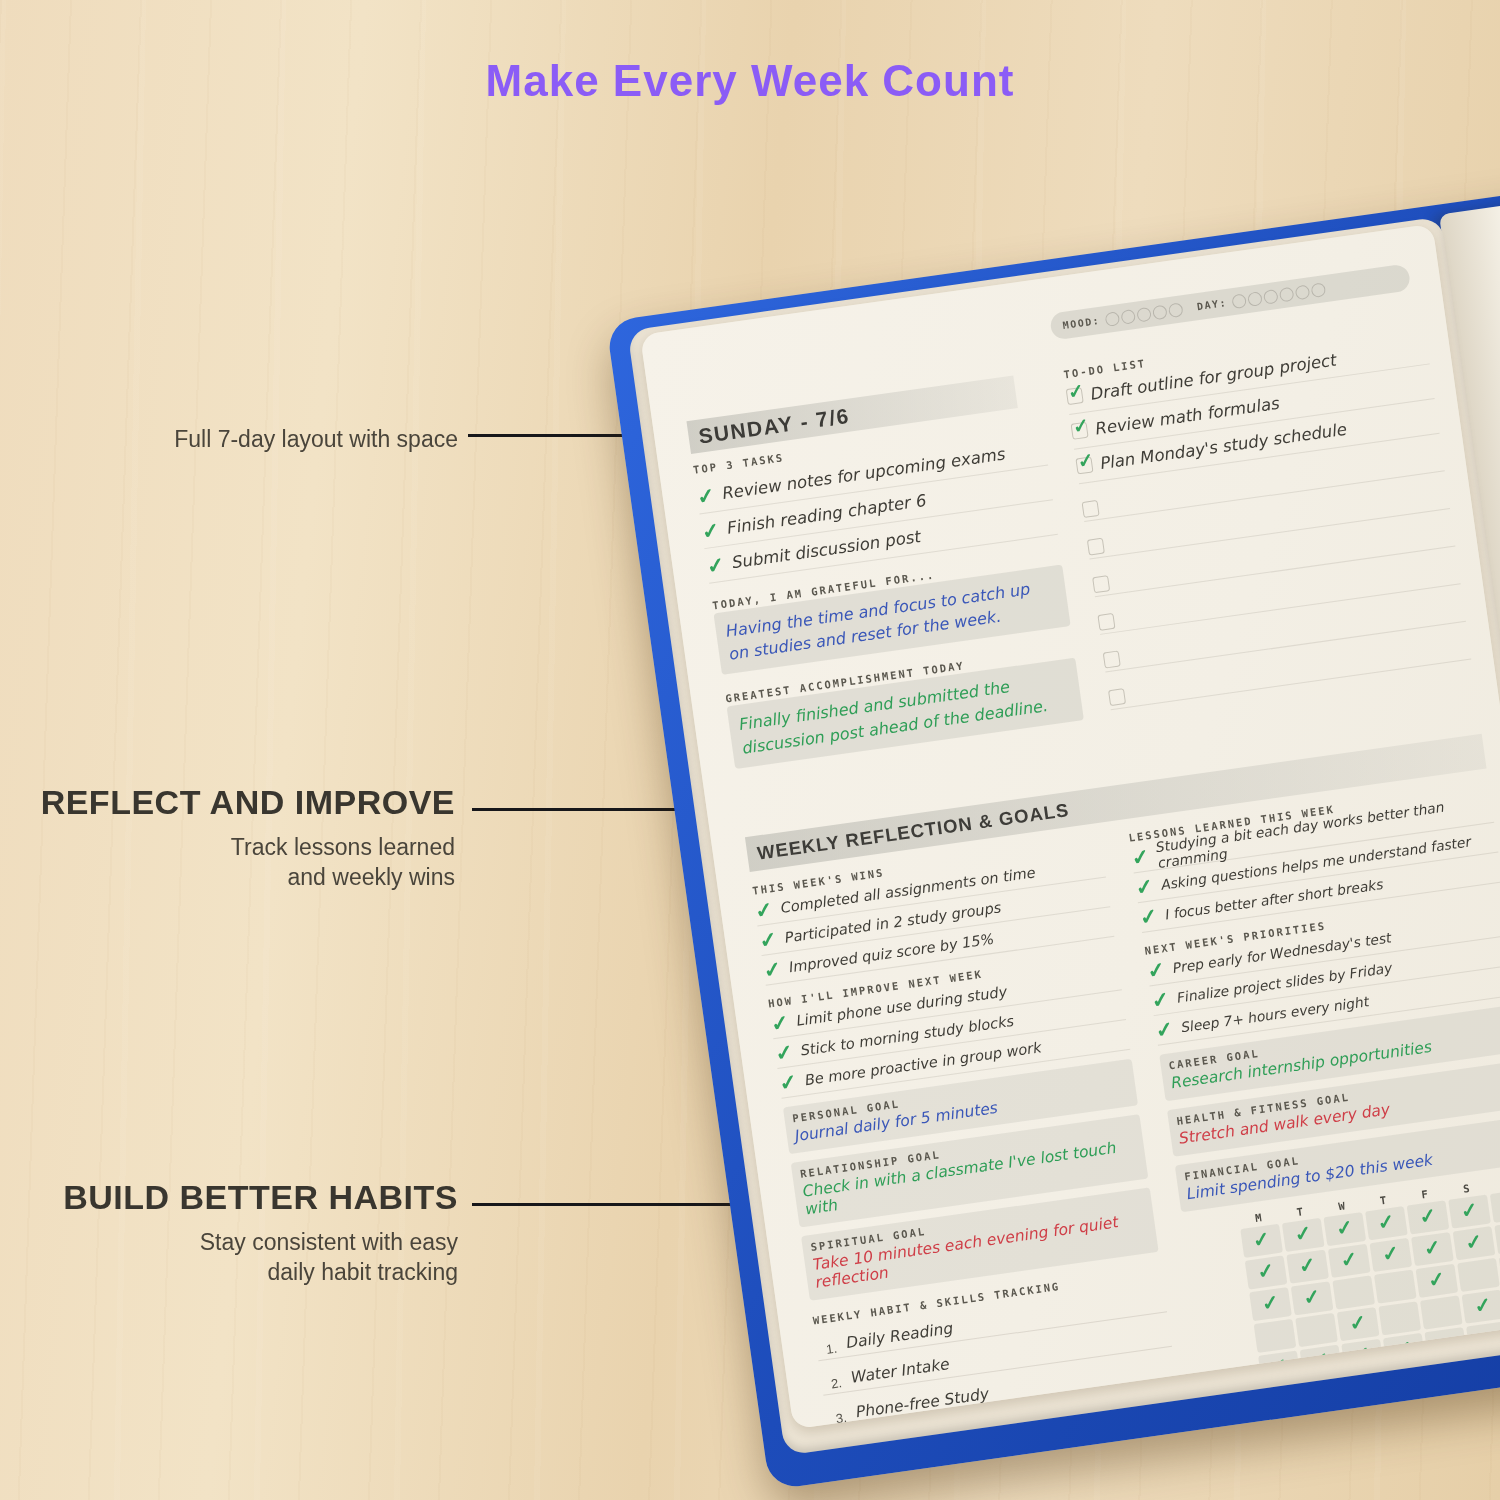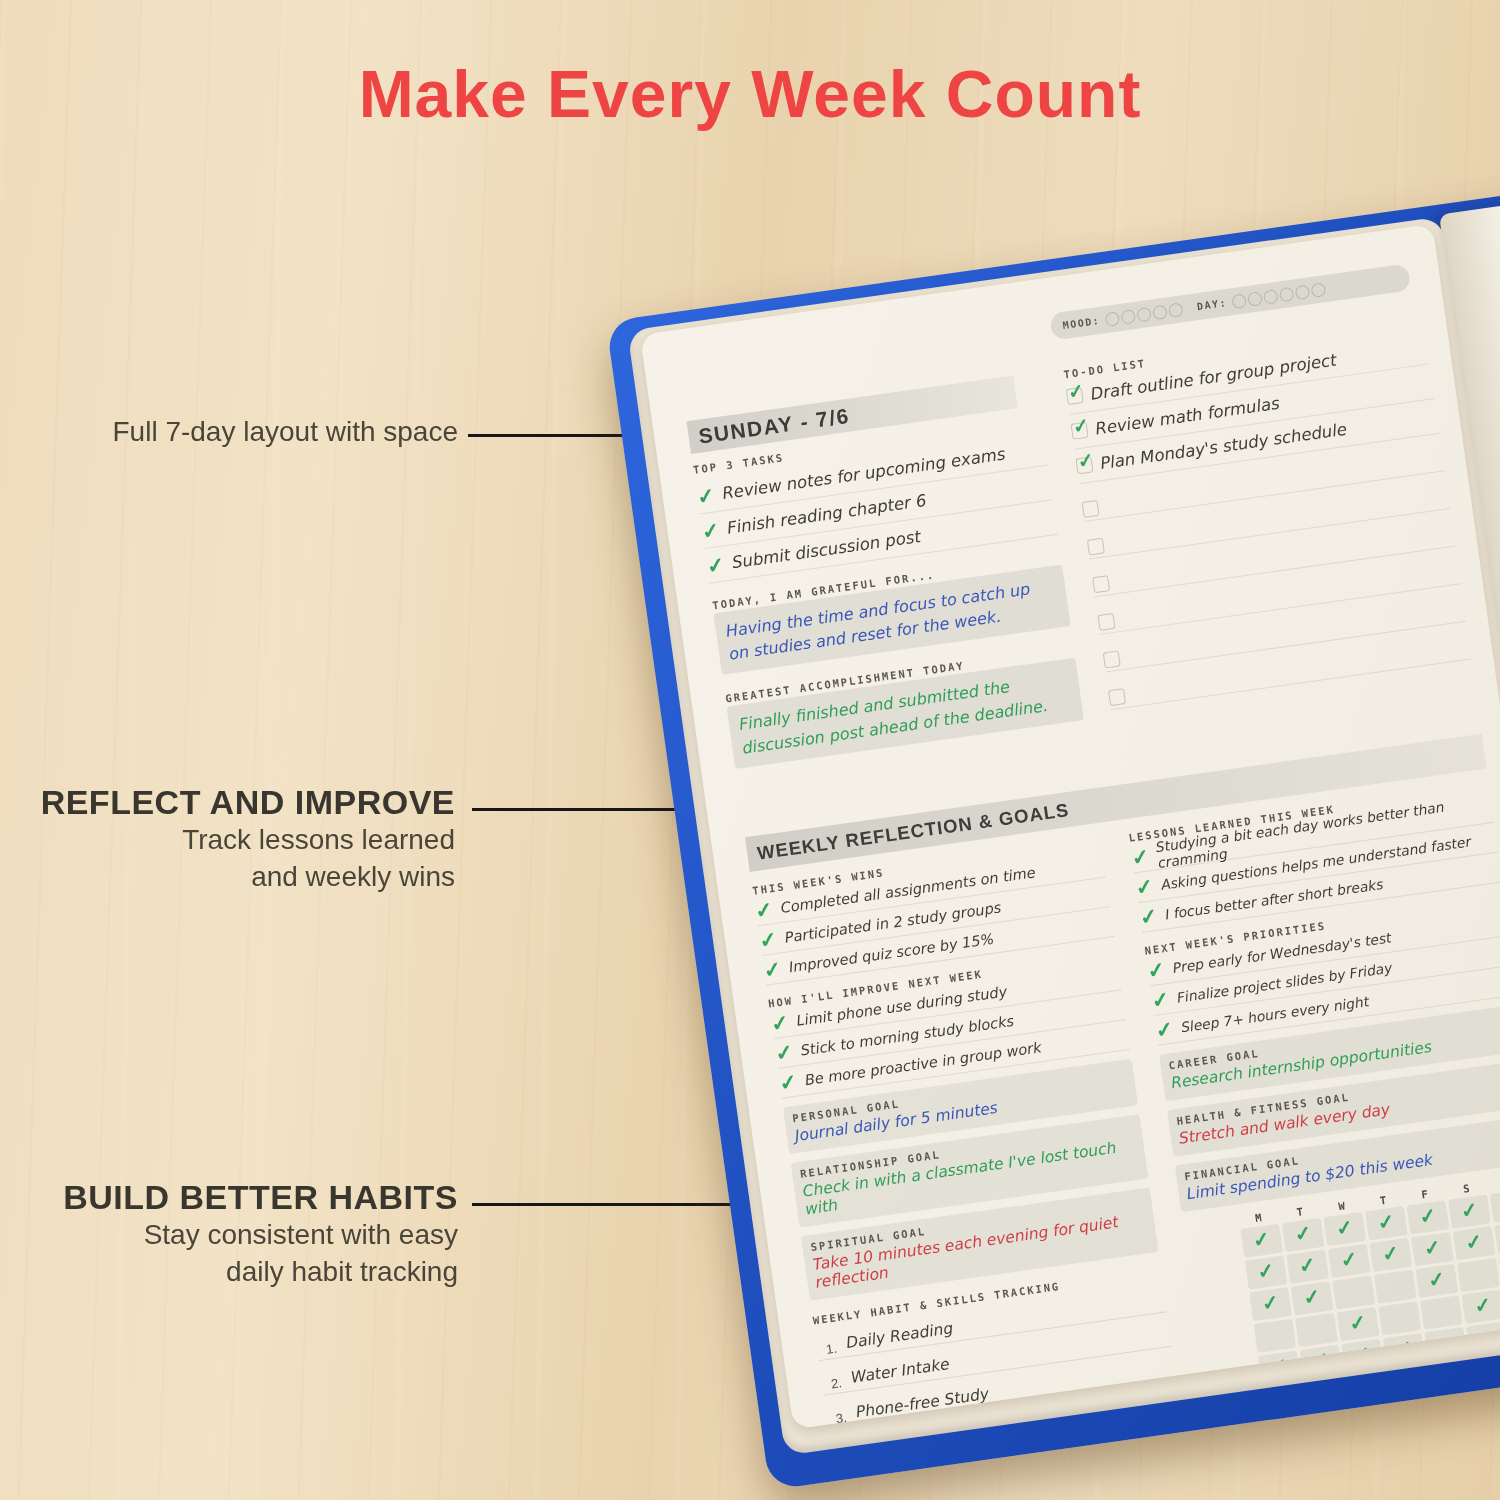--- a/index.html
+++ b/index.html
@@ -7,27 +7,27 @@
   body {
     position:relative;
     font-family:"Liberation Sans", sans-serif;
     background:
       repeating-linear-gradient(92deg, rgba(170,130,80,.045) 0 2px, rgba(0,0,0,0) 2px 70px),
       repeating-linear-gradient(91deg, rgba(255,255,255,.05) 0 6px, rgba(0,0,0,0) 6px 140px),
       linear-gradient(96deg,#efdcbd 0%, #f2e3c6 22%, #e9d3ae 48%, #eedcbd 70%, #e6cfa8 100%);
   }
   
   .header { position:absolute; top:56px; left:0; right:0; text-align:center; }
-  .title { font-size:66px; font-weight:800; color:#ef4444; letter-spacing:1px; }
+  .title { font-size:44px; font-weight:800; color:#8b5cf6; letter-spacing:1px; }
   .subtitle { font-size:34px; color:#43413c; margin-top:16px; font-weight:400; }
 
   
   .callout { position:absolute; text-align:right; }
   .callout h2 { font-size:34px; font-weight:800; color:#39362f; letter-spacing:.5px; }
-  .callout .sub { font-size:28px; color:#4a453b; line-height:1.32; }
+  .callout .sub { font-size:23px; color:#4a453b; line-height:1.32; margin-top:10px; }
   .co1 { top:414px; right:1042px; width:420px; }
   .co2 { top:783px; right:1045px; width:460px; }
   .co3 { top:1178px; right:1042px; width:460px; }
   .arrow { position:absolute; border-top:3px solid #17171a; }
   .arrow::after { content:""; position:absolute; right:-4px; top:-8px;
     border-left:14px solid #17171a; border-top:6.5px solid transparent; border-bottom:6.5px solid transparent; }
   .ar1 { top:434px; left:468px; width:200px; }
   .ar2 { top:808px; left:472px; width:248px; }
   .ar3 { top:1203px; left:472px; width:350px; }
 

